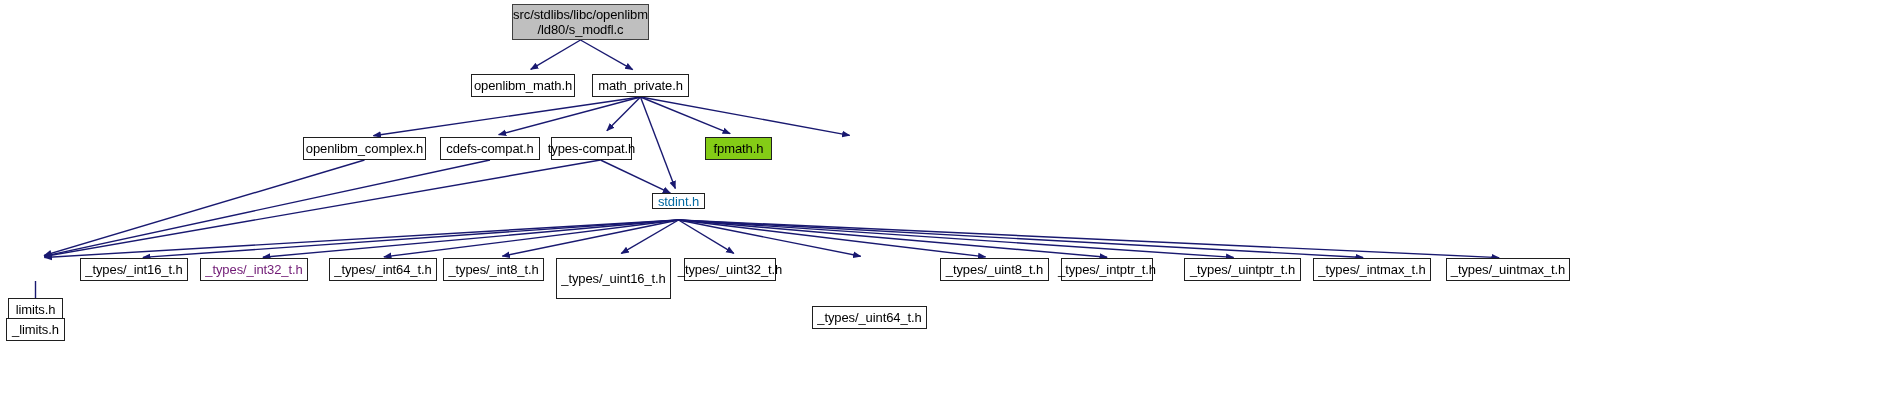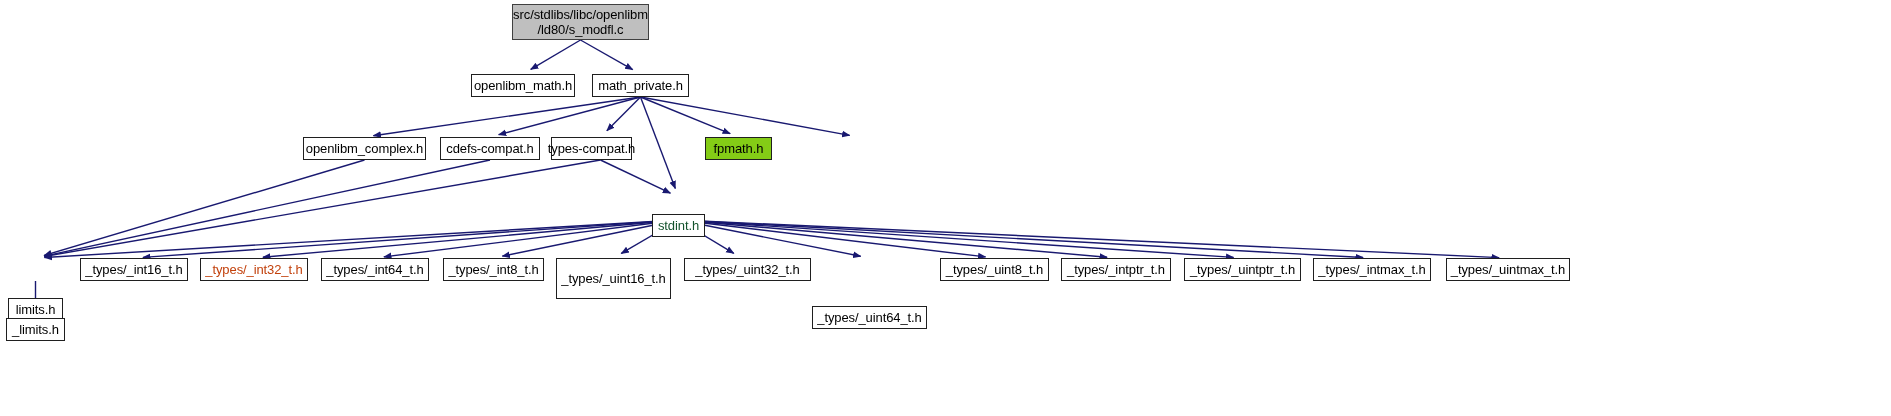--- a/index.html
+++ b/index.html
@@ -84,28 +84,28 @@
       <line x1="35.5" y1="281" x2="35.5" y2="309" stroke="#191970" stroke-width="1.4" marker-end="url(#arrow)"></line>
     </svg>
 <div class="node root" style="left: 512px; top: 4px; width: 137px; height: 36px; background: rgb(191, 191, 191); border-color: rgb(64, 64, 64); color: rgb(0, 0, 0);">src/stdlibs/libc/openlibm
 /ld80/s_modfl.c</div>
     <div class="node" style="left: 471px; top: 74px; width: 104px; height: 23px; background: rgb(255, 255, 255); border-color: rgb(31, 31, 31); color: rgb(0, 0, 0);">openlibm_math.h</div>
     <div class="node" style="left: 592px; top: 74px; width: 97px; height: 23px; background: rgb(255, 255, 255); border-color: rgb(31, 31, 31); color: rgb(0, 0, 0);">math_private.h</div>
     <div class="node" style="left: 303px; top: 137px; width: 123px; height: 23px; background: rgb(255, 255, 255); border-color: rgb(31, 31, 31); color: rgb(0, 0, 0);">openlibm_complex.h</div>
     <div class="node" style="left: 440px; top: 137px; width: 100px; height: 23px; background: rgb(255, 255, 255); border-color: rgb(31, 31, 31); color: rgb(0, 0, 0);">cdefs-compat.h</div>
     <div class="node" style="left: 551px; top: 137px; width: 81px; height: 23px; background: rgb(255, 255, 255); border-color: rgb(31, 31, 31); color: rgb(0, 0, 0);">types-compat.h</div>
     <div class="node" style="left: 705px; top: 137px; width: 67px; height: 23px; background: #84cc16; border-color: rgb(31, 31, 31); color: rgb(0, 0, 0);">fpmath.h</div>
-    <div class="node" style="left: 652px; top: 214px; width: 53px; height: 23px; background: rgb(255, 255, 255); border-color: rgb(31, 31, 31); color: #14532d;">stdint.h</div>
+    <div class="node" style="left: 652px; top: 193px; width: 53px; height: 16px; background: rgb(255, 255, 255); border-color: rgb(31, 31, 31); color: #0369a1;">stdint.h</div>
     <div class="node" style="left: 8px; top: 258px; width: 55px; height: 23px; background: rgb(255, 255, 255); border-color: rgb(31, 31, 31); color: rgb(0, 0, 0); margin-top: 40px;">limits.h</div>
     <div class="node" style="left: 80px; top: 258px; width: 108px; height: 23px; background: rgb(255, 255, 255); border-color: rgb(31, 31, 31); color: rgb(0, 0, 0);">_types/_int16_t.h</div>
-    <div class="node" style="left: 200px; top: 258px; width: 108px; height: 23px; background: rgb(255, 255, 255); border-color: rgb(31, 31, 31); color: #c2410c;">_types/_int32_t.h</div>
-    <div class="node" style="left: 321px; top: 258px; width: 108px; height: 23px; background: rgb(255, 255, 255); border-color: rgb(31, 31, 31); color: rgb(0, 0, 0);">_types/_int64_t.h</div>
+    <div class="node" style="left: 200px; top: 258px; width: 108px; height: 23px; background: rgb(255, 255, 255); border-color: rgb(31, 31, 31); color: #701a75;">_types/_int32_t.h</div>
+    <div class="node" style="left: 329px; top: 258px; width: 108px; height: 23px; background: rgb(255, 255, 255); border-color: rgb(31, 31, 31); color: rgb(0, 0, 0);">_types/_int64_t.h</div>
     <div class="node" style="left: 443px; top: 258px; width: 101px; height: 23px; background: rgb(255, 255, 255); border-color: rgb(31, 31, 31); color: rgb(0, 0, 0);">_types/_int8_t.h</div>
     <div class="node" style="left: 556px; top: 258px; width: 115px; height: 41px; background: rgb(255, 255, 255); border-color: rgb(31, 31, 31); color: rgb(0, 0, 0);">_types/_uint16_t.h</div>
-    <div class="node" style="left: 684px; top: 258px; width: 127px; height: 23px; background: rgb(255, 255, 255); border-color: rgb(31, 31, 31); color: rgb(0, 0, 0);">_types/_uint32_t.h</div>
+    <div class="node" style="left: 684px; top: 258px; width: 92px; height: 23px; background: rgb(255, 255, 255); border-color: rgb(31, 31, 31); color: rgb(0, 0, 0);">_types/_uint32_t.h</div>
     <div class="node" style="left: 812px; top: 258px; width: 115px; height: 23px; background: rgb(255, 255, 255); border-color: rgb(31, 31, 31); color: rgb(0, 0, 0); margin-top: 48px;">_types/_uint64_t.h</div>
     <div class="node" style="left: 940px; top: 258px; width: 109px; height: 23px; background: rgb(255, 255, 255); border-color: rgb(31, 31, 31); color: rgb(0, 0, 0);">_types/_uint8_t.h</div>
-    <div class="node" style="left: 1061px; top: 258px; width: 110px; height: 23px; background: rgb(255, 255, 255); border-color: rgb(31, 31, 31); color: rgb(0, 0, 0);">_types/_intptr_t.h</div>
+    <div class="node" style="left: 1061px; top: 258px; width: 92px; height: 23px; background: rgb(255, 255, 255); border-color: rgb(31, 31, 31); color: rgb(0, 0, 0);">_types/_intptr_t.h</div>
     <div class="node" style="left: 1184px; top: 258px; width: 117px; height: 23px; background: rgb(255, 255, 255); border-color: rgb(31, 31, 31); color: rgb(0, 0, 0);">_types/_uintptr_t.h</div>
     <div class="node" style="left: 1313px; top: 258px; width: 118px; height: 23px; background: rgb(255, 255, 255); border-color: rgb(31, 31, 31); color: rgb(0, 0, 0);">_types/_intmax_t.h</div>
     <div class="node" style="left: 1446px; top: 258px; width: 124px; height: 23px; background: rgb(255, 255, 255); border-color: rgb(31, 31, 31); color: rgb(0, 0, 0);">_types/_uintmax_t.h</div>
     <div class="node" style="left: 6px; top: 318px; width: 59px; height: 23px; background: rgb(255, 255, 255); border-color: rgb(31, 31, 31); color: rgb(0, 0, 0);">_limits.h</div>
   </div>
 
 </body></html>

